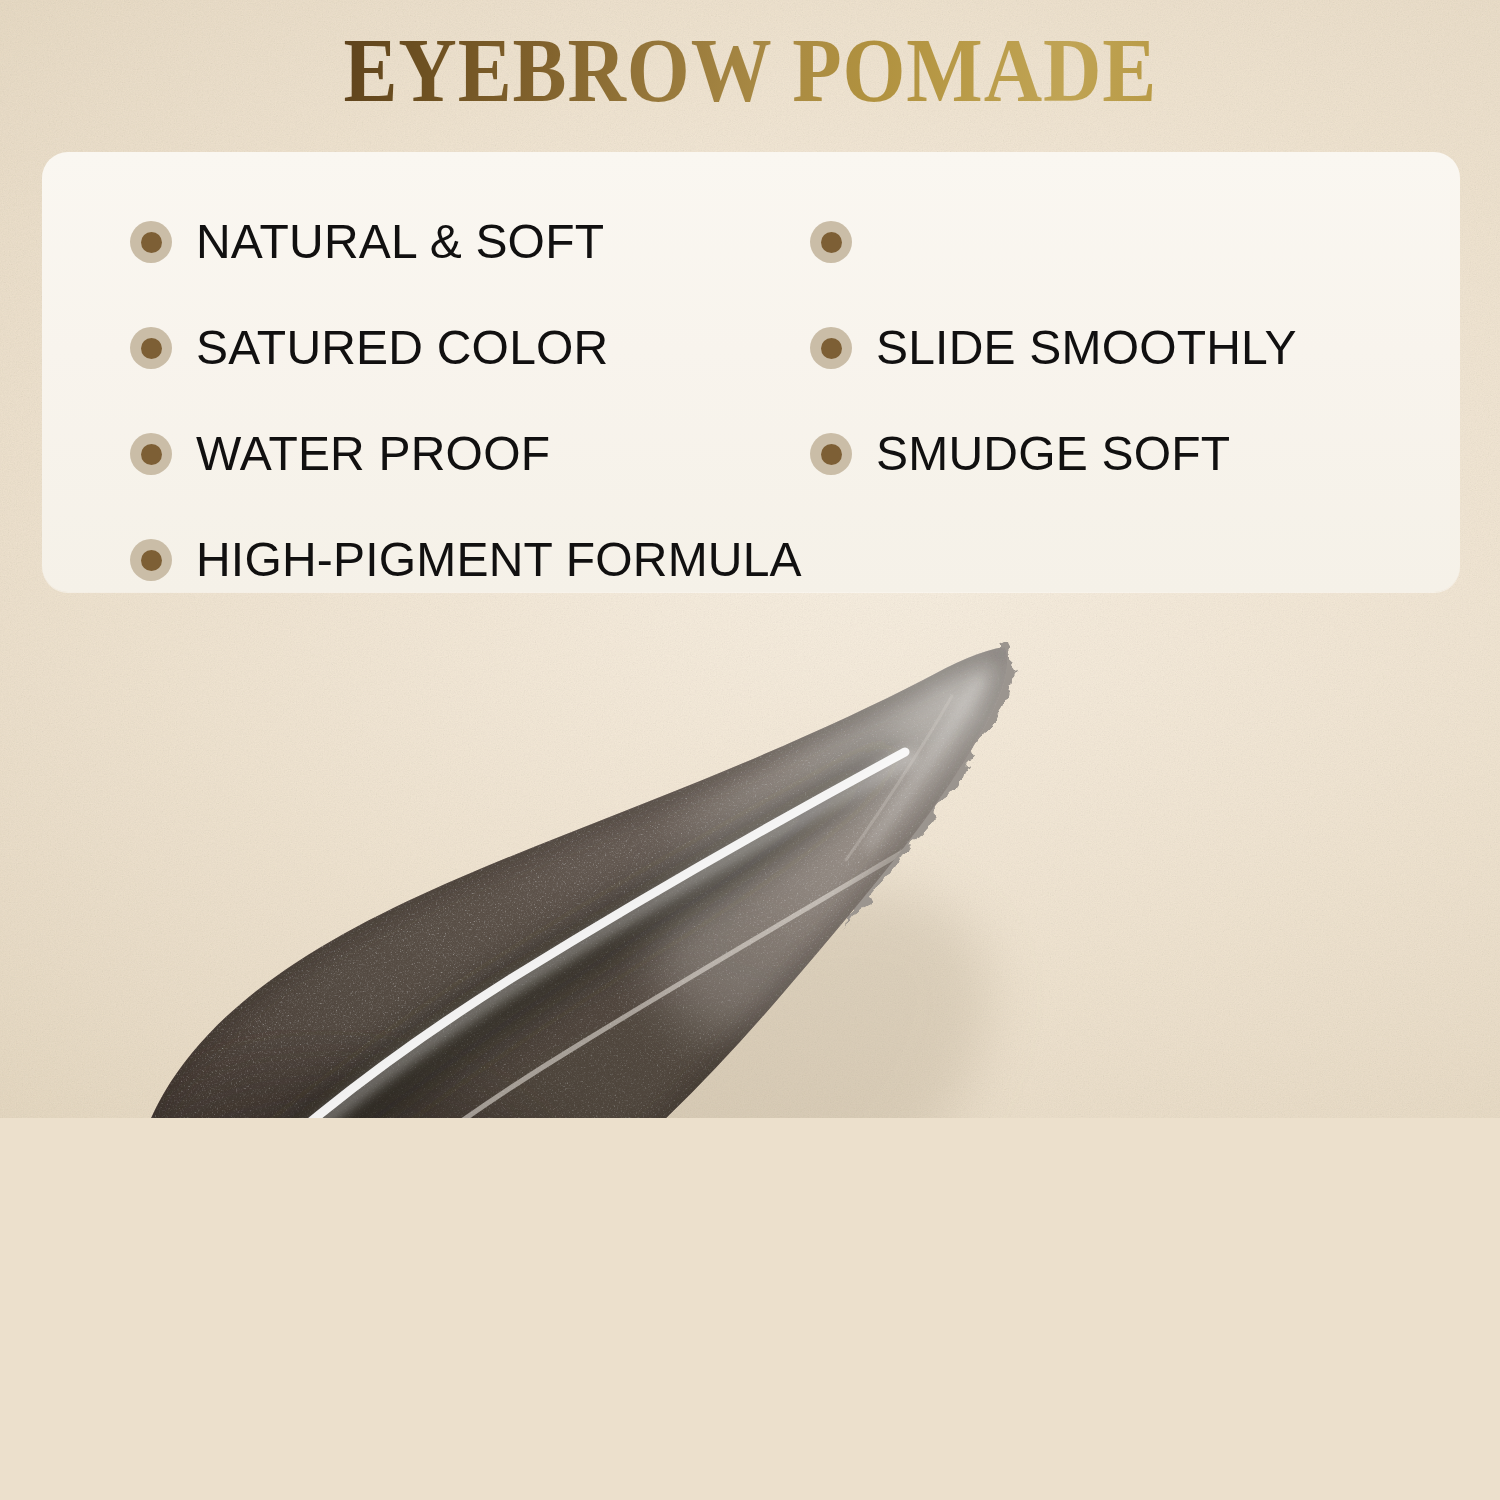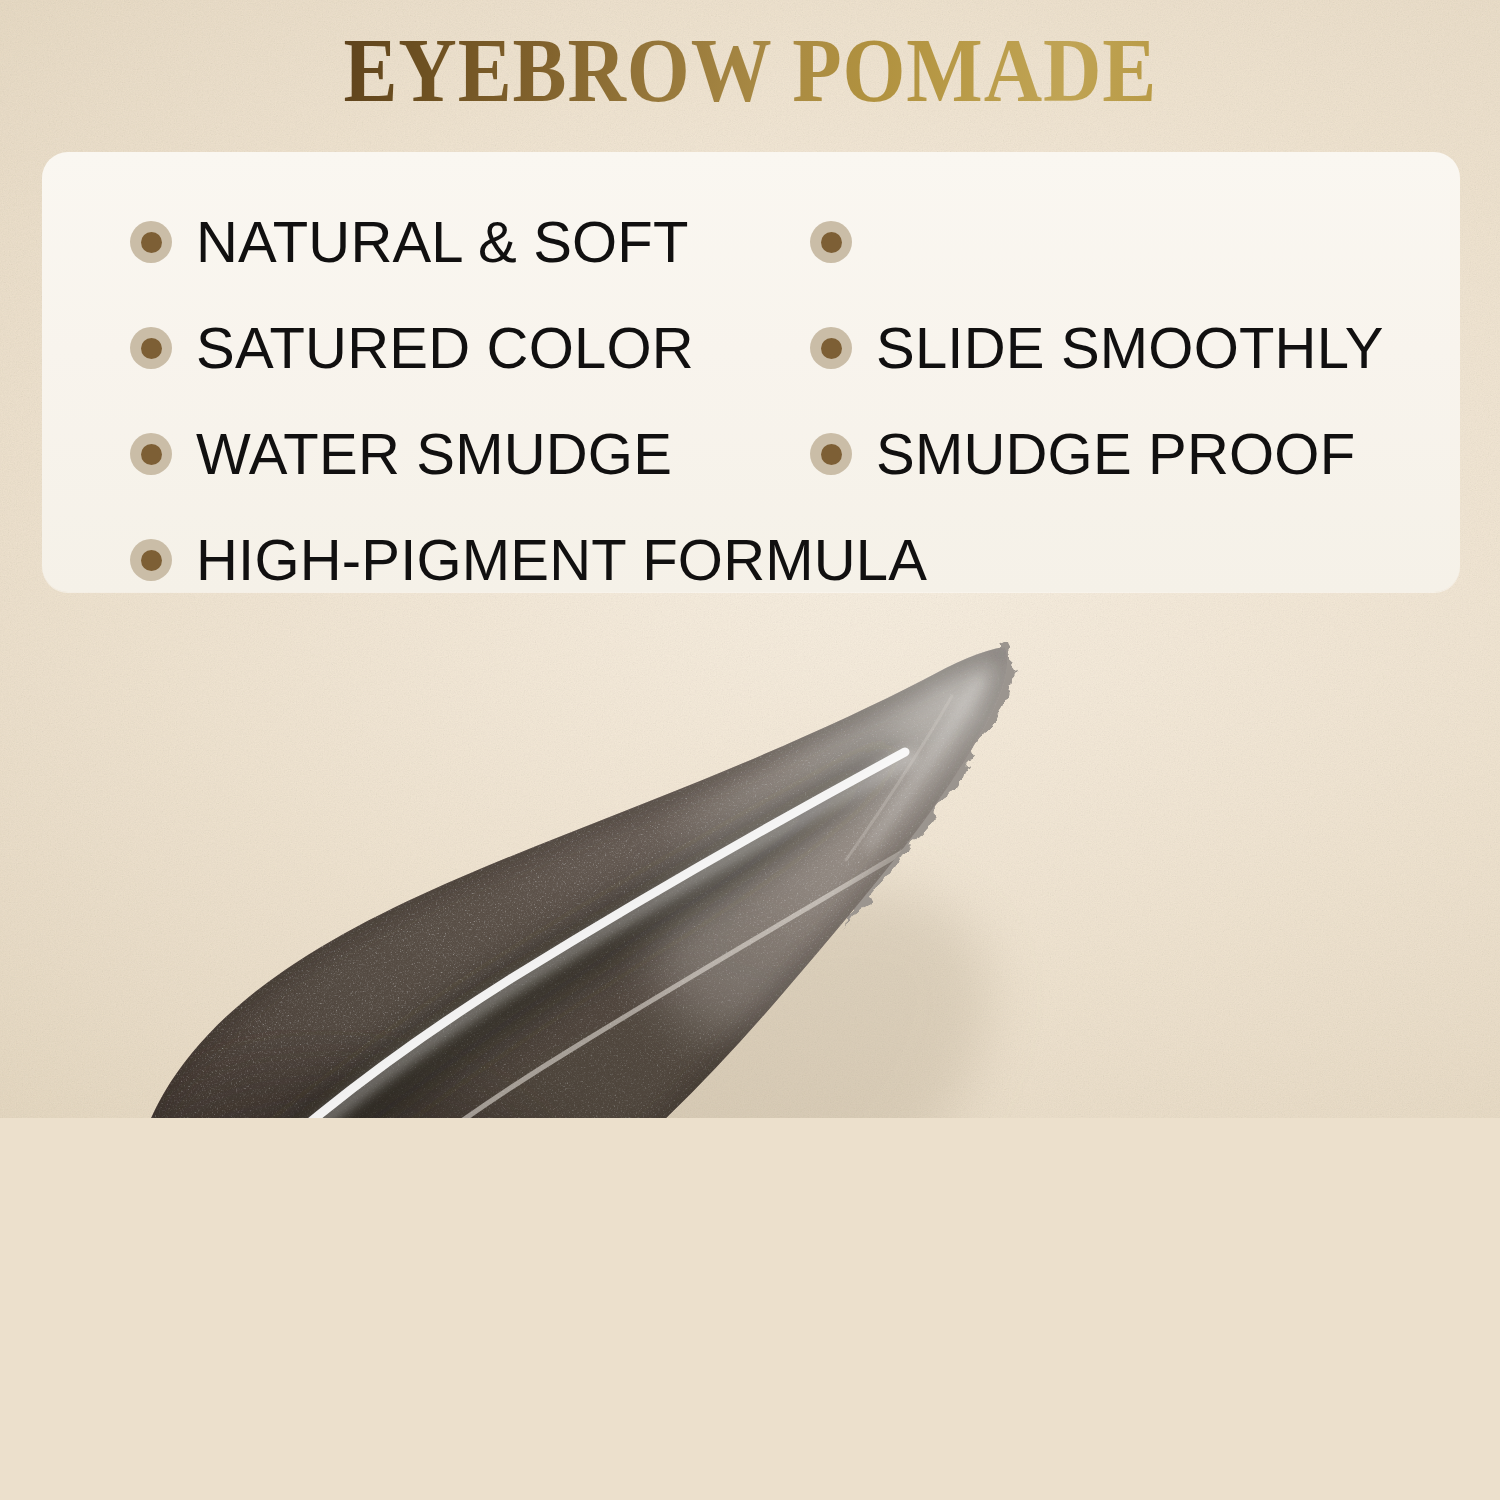--- a/index.html
+++ b/index.html
@@ -112,21 +112,21 @@
     justify-content:center;
   }
   .bullet .dot {
     width:21px; height:21px;
     border-radius:50%;
     background:#7d5f35;
   }
 
   .feature-label {
     font-family:"Liberation Sans", sans-serif;
-    font-size:58px;
+    font-size:48px;
     font-weight:400;
     letter-spacing:.2px;
     color:#111010;
     white-space:nowrap;
     line-height:1;
   }
 
   
   #swatch-area {
     position:absolute;
@@ -198,28 +198,28 @@
         <span class="bullet">
             <span class="dot"></span>
           </span>
         <span class="feature-label">SLIDE SMOOTHLY</span>
       </div>
 
       <div class="feature-item">
         <span class="bullet">
             <span class="dot"></span>
           </span>
-        <span class="feature-label">WATER SMUDGE</span>
-      </div>
-
-      <div class="feature-item">
-        <span class="bullet">
-            <span class="dot"></span>
-          </span>
-        <span class="feature-label">SMUDGE PROOF</span>
+        <span class="feature-label">WATER PROOF</span>
+      </div>
+
+      <div class="feature-item">
+        <span class="bullet">
+            <span class="dot"></span>
+          </span>
+        <span class="feature-label">SMUDGE SOFT</span>
       </div>
 
 
       <div class="feature-item">
         <span class="bullet">
             <span class="dot"></span>
           </span>
         <span class="feature-label">HIGH-PIGMENT FORMULA</span>
       </div>
 

